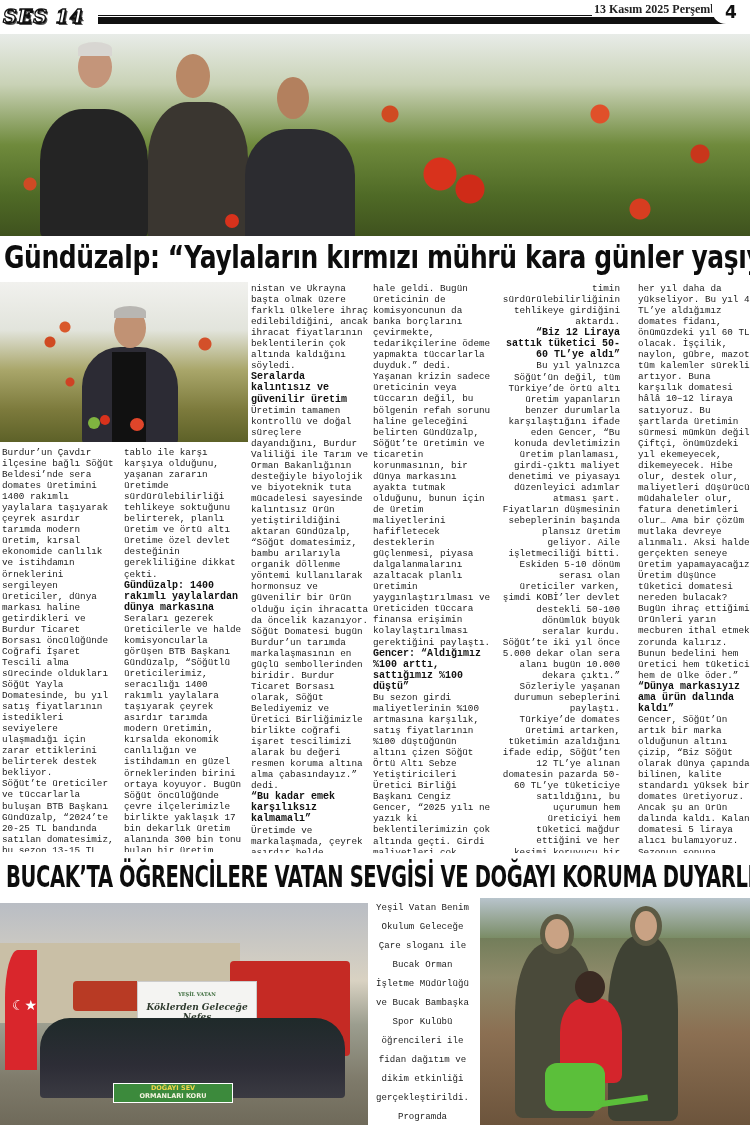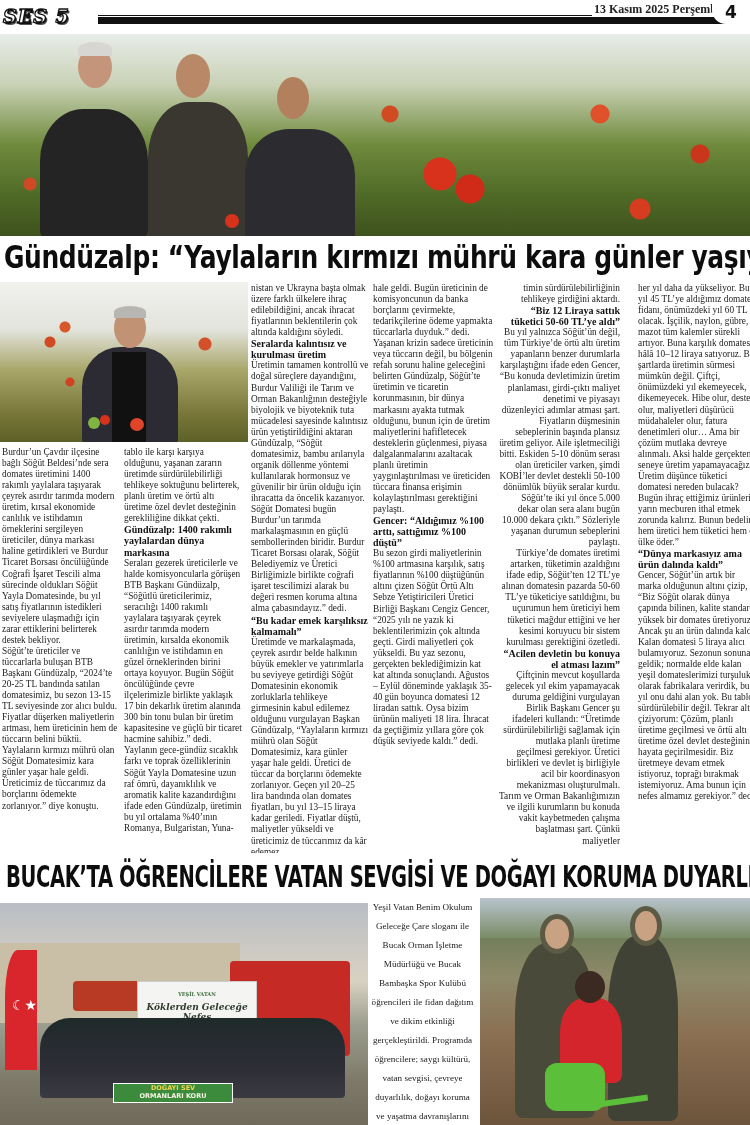--- a/index.html
+++ b/index.html
@@ -45,21 +45,21 @@
   .photo-br { left: 480px; top: 898px; width: 270px; height: 227px;
     background:
       linear-gradient(180deg, #b9c2c8 0%, #6f7c58 15%, #8e8a6a 35%, #8b6f52 60%, #6c543c 100%); }
 
   
   .headline { position: absolute; font-family: "DejaVu Sans", sans-serif; font-weight: bold; color: #0d0d0d; white-space: nowrap; transform-origin: left top; letter-spacing: -0.5px; }
   .headline-1 { left: 4px; top: 238px; font-size: 32px; transform: scaleX(0.78); }
   .headline-2 { left: 6px; top: 858px; font-size: 31px; transform: scaleX(0.63); letter-spacing: -0.6px; }
 
   
-  .col { position: absolute; font-family: Liberation Serif, serif; font-size: 9.3px; line-height: 11.05px; color: #222; text-align: left; overflow: hidden; }
+  .col { position: absolute; font-family: Liberation Mono, monospace; font-size: 9.3px; line-height: 11.05px; color: #222; text-align: left; overflow: hidden; }
   .col p { margin: 0; }
   .col .sub { font-weight: bold; font-size: 10px; line-height: 11.1px; color: #111; }
   .col-1 { left: 2px; top: 447px; width: 117px; height: 405px; }
   .col-2 { left: 124px; top: 447px; width: 118px; height: 405px; }
   .col-3 { left: 251px; top: 283px; width: 118px; height: 570px; }
   .col-4 { left: 373px; top: 283px; width: 121px; height: 570px; }
   .col-5 { left: 499px; top: 283px; width: 121px; height: 570px; text-align: right; }
   .col-6 { left: 638px; top: 283px; width: 122px; height: 570px; }
   .col-7 { left: 371px; top: 898px; width: 103px; height: 227px; font-size: 9.1px; line-height: 19px; text-align: center; }
   .col .byline { font-weight: bold; }
@@ -67,21 +67,21 @@
   
   .banner { position: absolute; background: #f4f4f2; border: 1px solid #ccc; text-align: center; font-family: "DejaVu Serif", serif; font-style: italic; font-weight: bold; color: #2e3a2e; margin-left: 36px; }
   .banner-green { position: absolute; background: #3c8a3c; color: #f5f5e0; font-family: "DejaVu Sans", sans-serif; font-weight: bold; text-align: center; font-size: 6.5px; line-height: 8px; border: 1px solid #fff; }
   .flag { position: absolute; background: #d9262c; border-radius: 40% 0 0 0; }
   .truck { position: absolute; background: #c52a24; border-radius: 4px; }
 </style>
 </head>
 <body>
 
 <div class="masthead">
-  <div class="brand">SES 5</div>
+  <div class="brand">SES 14</div>
   <div class="head-thin"></div>
   <div class="head-bar"></div>
   <div class="date">13 Kasım 2025 Perşembe</div>
   <div class="page-num">4</div>
 </div>
 
 <div class="photo photo-top">
 
   <div class="person" style="left:40px;top:75px;width:108px;height:130px;background:#242424;"></div>
   <div class="head" style="left:78px;top:12px;width:34px;height:42px;background:#c4957a;"></div>
@@ -113,21 +113,21 @@
 
 <div class="col col-2">
   <p>tablo ile karşı karşıya olduğunu, yaşanan zararın üretimde sürdürülebilirliği tehlikeye soktuğunu belirterek, planlı üretim ve örtü altı üretime özel devlet desteğinin gerekliliğine dikkat çekti.</p>
   <p class="sub">Gündüzalp: 1400 rakımlı yaylalardan dünya markasına</p>
   <p>Seraları gezerek üreticilerle ve halde komisyoncularla görüşen BTB Başkanı Gündüzalp, “Söğütlü üreticilerimiz, seracılığı 1400 rakımlı yaylalara taşıyarak çeyrek asırdır tarımda modern üretimin, kırsalda ekonomik canlılığın ve istihdamın en güzel örneklerinden birini ortaya koyuyor. Bugün Söğüt öncülüğünde çevre ilçelerimizle birlikte yaklaşık 17 bin dekarlık üretim alanında 300 bin tonu bulan bir üretim kapasitesine ve güçlü bir ticaret hacmine sahibiz.” dedi.</p>
   <p>Yaylanın gece-gündüz sıcaklık farkı ve toprak özelliklerinin Söğüt Yayla Domatesine uzun raf ömrü, dayanıklılık ve aromatik kalite kazandırdığını ifade eden Gündüzalp, üretimin bu yıl ortalama %40’ının Romanya, Bulgaristan, Yuna-</p>
 </div>
 
 <div class="col col-3">
   <p>nistan ve Ukrayna başta olmak üzere farklı ülkelere ihraç edilebildiğini, ancak ihracat fiyatlarının beklentilerin çok altında kaldığını söyledi.</p>
-  <p class="sub">Seralarda kalıntısız ve kurulması üretim</p>
+  <p class="sub">Seralarda kalıntısız ve güvenilir üretim</p>
   <p>Üretimin tamamen kontrollü ve doğal süreçlere dayandığını, Burdur Valiliği ile Tarım ve Orman Bakanlığının desteğiyle biyolojik ve biyoteknik tuta mücadelesi sayesinde kalıntısız ürün yetiştirildiğini aktaran Gündüzalp, “Söğüt domatesimiz, bambu arılarıyla organik döllenme yöntemi kullanılarak hormonsuz ve güvenilir bir ürün olduğu için ihracatta da öncelik kazanıyor. Söğüt Domatesi bugün Burdur’un tarımda markalaşmasının en güçlü sembollerinden biridir. Burdur Ticaret Borsası olarak, Söğüt Belediyemiz ve Üretici Birliğimizle birlikte coğrafi işaret tescilimizi alarak bu değeri resmen koruma altına alma çabasındayız.” dedi.</p>
   <p class="sub">“Bu kadar emek karşılıksız kalmamalı”</p>
   <p>Üretimde ve markalaşmada, çeyrek asırdır belde halkının büyük emekler ve yatırımlarla bu seviyeye getirdiği Söğüt Domatesinin ekonomik zorluklarla tehlikeye girmesinin kabul edilemez olduğunu vurgulayan Başkan Gündüzalp, “Yaylaların kırmızı mührü olan Söğüt Domatesimiz, kara günler yaşar hale geldi. Üretici de tüccar da borçlarını ödemekte zorlanıyor. Geçen yıl 20–25 lira bandında olan domates fiyatları, bu yıl 13–15 liraya kadar geriledi. Fiyatlar düştü, maliyetler yükseldi ve üreticimiz de tüccarımız da kâr edemez</p>
 </div>
 
 <div class="col col-4">
   <p>hale geldi. Bugün üreticinin de komisyoncunun da banka borçlarını çevirmekte, tedarikçilerine ödeme yapmakta tüccarlarla duyduk.” dedi.</p>
   <p>Yaşanan krizin sadece üreticinin veya tüccarın değil, bu bölgenin refah sorunu haline geleceğini belirten Gündüzalp, Söğüt’te üretimin ve ticaretin korunmasının, bir dünya markasını ayakta tutmak olduğunu, bunun için de üretim maliyetlerini hafifletecek desteklerin güçlenmesi, piyasa dalgalanmalarını azaltacak planlı üretimin yaygınlaştırılması ve üreticiden tüccara finansa erişimin kolaylaştırılması gerektiğini paylaştı.</p>
   <p class="sub">Gencer: “Aldığımız %100 arttı, sattığımız %100 düştü”</p>
   <p>Bu sezon girdi maliyetlerinin %100 artmasına karşılık, satış fiyatlarının %100 düştüğünün altını çizen Söğüt Örtü Altı Sebze Yetiştiricileri Üretici Birliği Başkanı Cengiz Gencer, “2025 yılı ne yazık ki beklentilerimizin çok altında geçti. Girdi maliyetleri çok yükseldi. Bu yaz sezonu, gerçekten beklediğimizin kat kat altında sonuçlandı. Ağustos – Eylül döneminde yaklaşık 35-40 gün boyunca domatesi 12 liradan sattık. Oysa bizim ürünün maliyeti 18 lira. İhracat da geçtiğimiz yıllara göre çok düşük seviyede kaldı.” dedi.</p>

